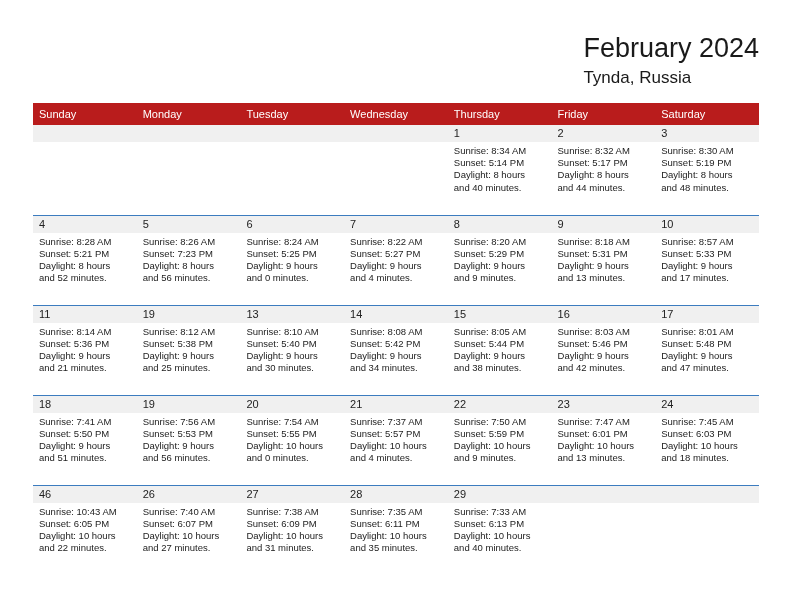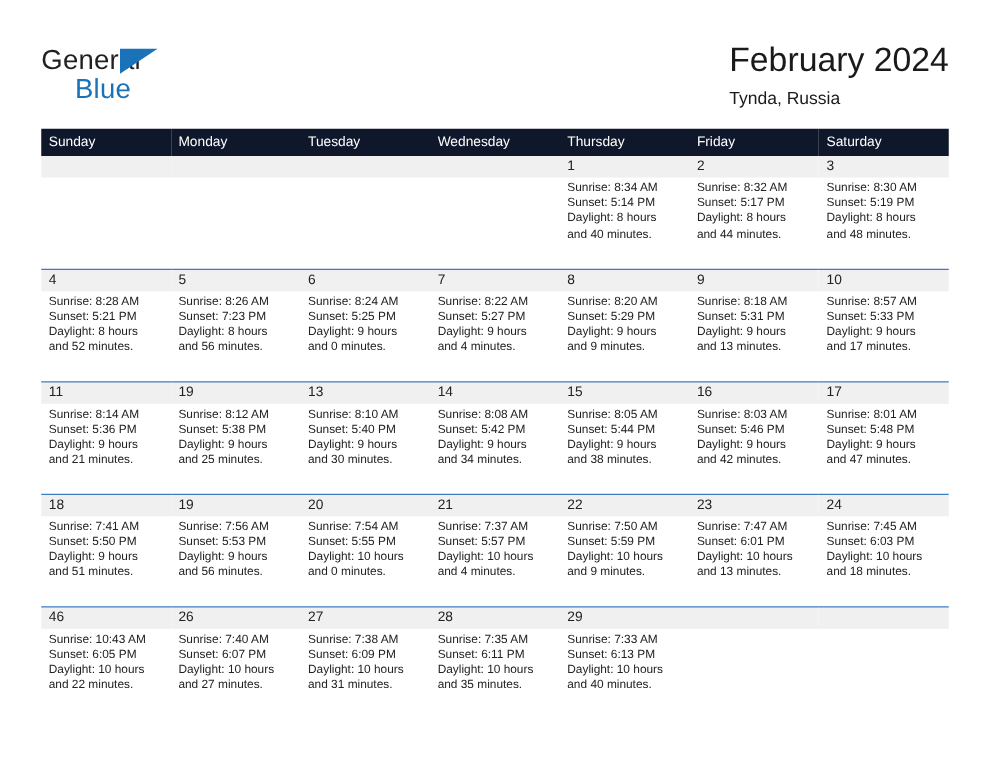--- a/index.html
+++ b/index.html
@@ -74,39 +74,39 @@
   }
   .cal-title {
     font-size: 27px;
     color: #1a1a1a;
     line-height: 32px;
     white-space: nowrap;
     font-weight: normal;
     margin: 0;
   }
   .cal-subtitle {
-    font-size: 14px;
+    font-size: 17px;
     color: #1a1a1a;
     line-height: 20px;
     margin-top: 4px;
     white-space: nowrap;
   }
 
   
   .calendar {
     position: absolute;
     left: 33px;
     top: 103px;
     width: 726px;
     border-collapse: collapse;
     table-layout: fixed;
   }
 
   .calendar th {
-    background: #0f172a;
+    background: #b91c1c;
     color: #ffffff;
     font-size: 11px;
     font-weight: normal;
     text-align: left;
     padding: 5px 0 5px 6px;
     height: 19px;
     box-sizing: border-box;
     border: none;
   }
 
@@ -148,25 +148,20 @@
     background: #f0f0f0;
   }
 </style>
 </head>
 <body>
 
 <div class="page">
 
   <div class="header">
 
-    <div class="logo">
-      <span class="logo-general">General</span>
-      <span class="logo-triangle"></span>
-      <span class="logo-blue">Blue</span>
-    </div>
 
     <div class="title-block">
       <h1 class="cal-title">February 2024</h1>
       <div class="cal-subtitle">Tynda, Russia</div>
     </div>
 
   </div>
 
   <table class="calendar">
     <thead>

